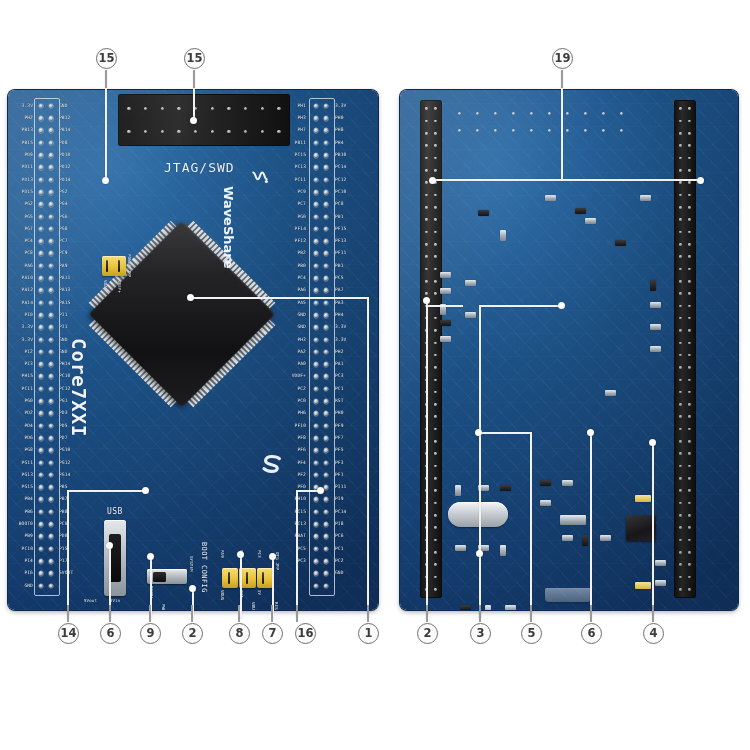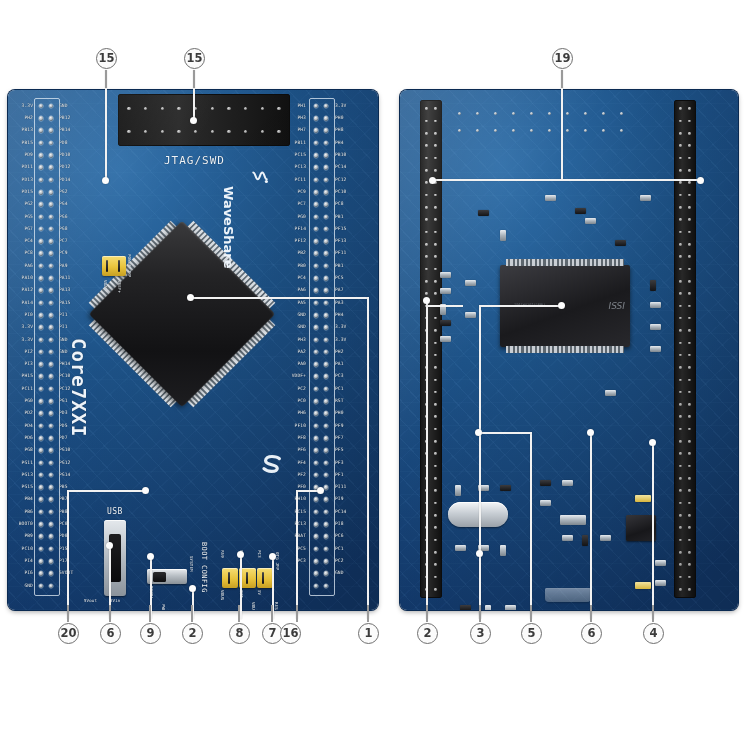--- a/index.html
+++ b/index.html
@@ -656,21 +656,21 @@
             <span class="pp" style="width: 3.4px; height: 3.4px;"></span>
             <span class="pp" style="width: 3.4px; height: 3.4px;"></span>
             <span class="pp" style="width: 3.4px; height: 3.4px;"></span>
             <span class="pp" style="width: 3.4px; height: 3.4px;"></span>
             <span class="pp" style="width: 3.4px; height: 3.4px;"></span>
             <span class="pp" style="width: 3.4px; height: 3.4px;"></span>
             <span class="pp" style="width: 3.4px; height: 3.4px;"></span>
           </div>
         </div>
     </div>
-    <div class="silk" style="left:156px;top:64px;font-size:11px;">JTAG/SWD</div>
+    <div class="silk" style="left:156px;top:70px;font-size:13px;">JTAG/SWD</div>
 
     <div class="wslogo" style="left:228px;top:96px;font-size:13px;transform:rotate(90deg);transform-origin:left top;">WaveShare</div>
     <svg class="wslogo" style="left:243px;top:78px;width:18px;height:18px;" viewBox="0 0 24 24">
       <path d="M3 6c3 0 3 9 6 9s3-9 6-9 3 9 6 9" stroke="#eef4fa" stroke-width="2.6" fill="none" stroke-linecap="round"></path>
       <circle cx="20.5" cy="18" r="2.1" fill="#eef4fa"></circle>
     </svg>
 
     <div class="jmp" style="left:94px;top:166px;width:24px;height:20px;">
       <i style="left:4px;"></i>
         <i style="left:16px;"></i>
@@ -1085,26 +1085,20 @@
         <span class="via" style="left: 36px; top: 17px;"></span>
         <span class="via" style="left: 54px; top: 17px;"></span>
         <span class="via" style="left: 72px; top: 17px;"></span>
         <span class="via" style="left: 90px; top: 17px;"></span>
         <span class="via" style="left: 108px; top: 17px;"></span>
         <span class="via" style="left: 126px; top: 17px;"></span>
         <span class="via" style="left: 144px; top: 17px;"></span>
         <span class="via" style="left: 162px; top: 17px;"></span>
       </div>
 
-    <div class="sram" style="left:100px;top:175px;width:130px;height:82px;">
-      <div class="gull t"></div>
-        <div class="gull b"></div>
-      <div class="mk">ISSI</div>
-      <div class="mk2">IS61WV102416BLL</div>
-    </div>
 
     <div class="xtal" style="left:48px;top:412px;width:60px;height:25px;"></div>
 
     <div class="soic" style="left:226px;top:425px;width:30px;height:26px;"></div>
 
     <div class="smd" style="left:160px;top:425px;width:26px;height:10px;"></div>
     <div class="led" style="left:235px;top:405px;width:16px;height:7px;"></div>
     <div class="led" style="left:235px;top:492px;width:16px;height:7px;"></div>
 
     <div id="smdfield" style="position: absolute; inset: 0px;">
@@ -1211,33 +1205,33 @@
   <div class="wline v" style="left:479px;top:553px;height:66px;"></div>
   <div class="wdot" style="left:476px;top:550px;"></div>
 
   <div id="callouts">
       <div class="callout" style="left: 96px; top: 48px;">15</div>
       <div class="lead v" style="left: 105.2px; top: 70px; height: 18px;"></div>
       <div class="callout" style="left: 184px; top: 48px;">15</div>
       <div class="lead v" style="left: 193.2px; top: 70px; height: 18px;"></div>
       <div class="callout" style="left: 552px; top: 48px;">19</div>
       <div class="lead v" style="left: 561.2px; top: 70px; height: 18px;"></div>
-      <div class="callout" style="left: 58px; top: 623px;">20</div>
+      <div class="callout" style="left: 58px; top: 623px;">14</div>
       <div class="lead v" style="left: 67.2px; top: 605px; height: 17px;"></div>
       <div class="callout" style="left: 100px; top: 623px;">6</div>
       <div class="lead v" style="left: 109.2px; top: 605px; height: 17px;"></div>
       <div class="callout" style="left: 140px; top: 623px;">9</div>
       <div class="lead v" style="left: 149.2px; top: 605px; height: 17px;"></div>
       <div class="callout" style="left: 182px; top: 623px;">2</div>
       <div class="lead v" style="left: 191.2px; top: 605px; height: 17px;"></div>
       <div class="callout" style="left: 229px; top: 623px;">8</div>
       <div class="lead v" style="left: 238.2px; top: 605px; height: 17px;"></div>
       <div class="callout" style="left: 262px; top: 623px;">7</div>
       <div class="lead v" style="left: 271.2px; top: 605px; height: 17px;"></div>
-      <div class="callout" style="left: 280px; top: 623px;">16</div>
+      <div class="callout" style="left: 295px; top: 623px;">16</div>
       <div class="lead v" style="left: 296.2px; top: 605px; height: 17px;"></div>
       <div class="callout" style="left: 358px; top: 623px;">1</div>
       <div class="lead v" style="left: 367.2px; top: 605px; height: 17px;"></div>
       <div class="callout" style="left: 417px; top: 623px;">2</div>
       <div class="lead v" style="left: 426.2px; top: 605px; height: 17px;"></div>
       <div class="callout" style="left: 470px; top: 623px;">3</div>
       <div class="lead v" style="left: 479.2px; top: 605px; height: 17px;"></div>
       <div class="callout" style="left: 521px; top: 623px;">5</div>
       <div class="lead v" style="left: 530.2px; top: 605px; height: 17px;"></div>
       <div class="callout" style="left: 581px; top: 623px;">6</div>

